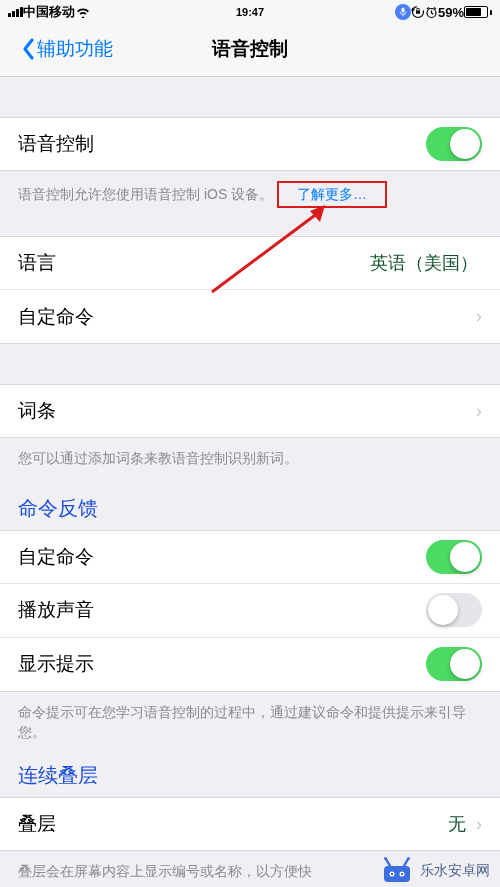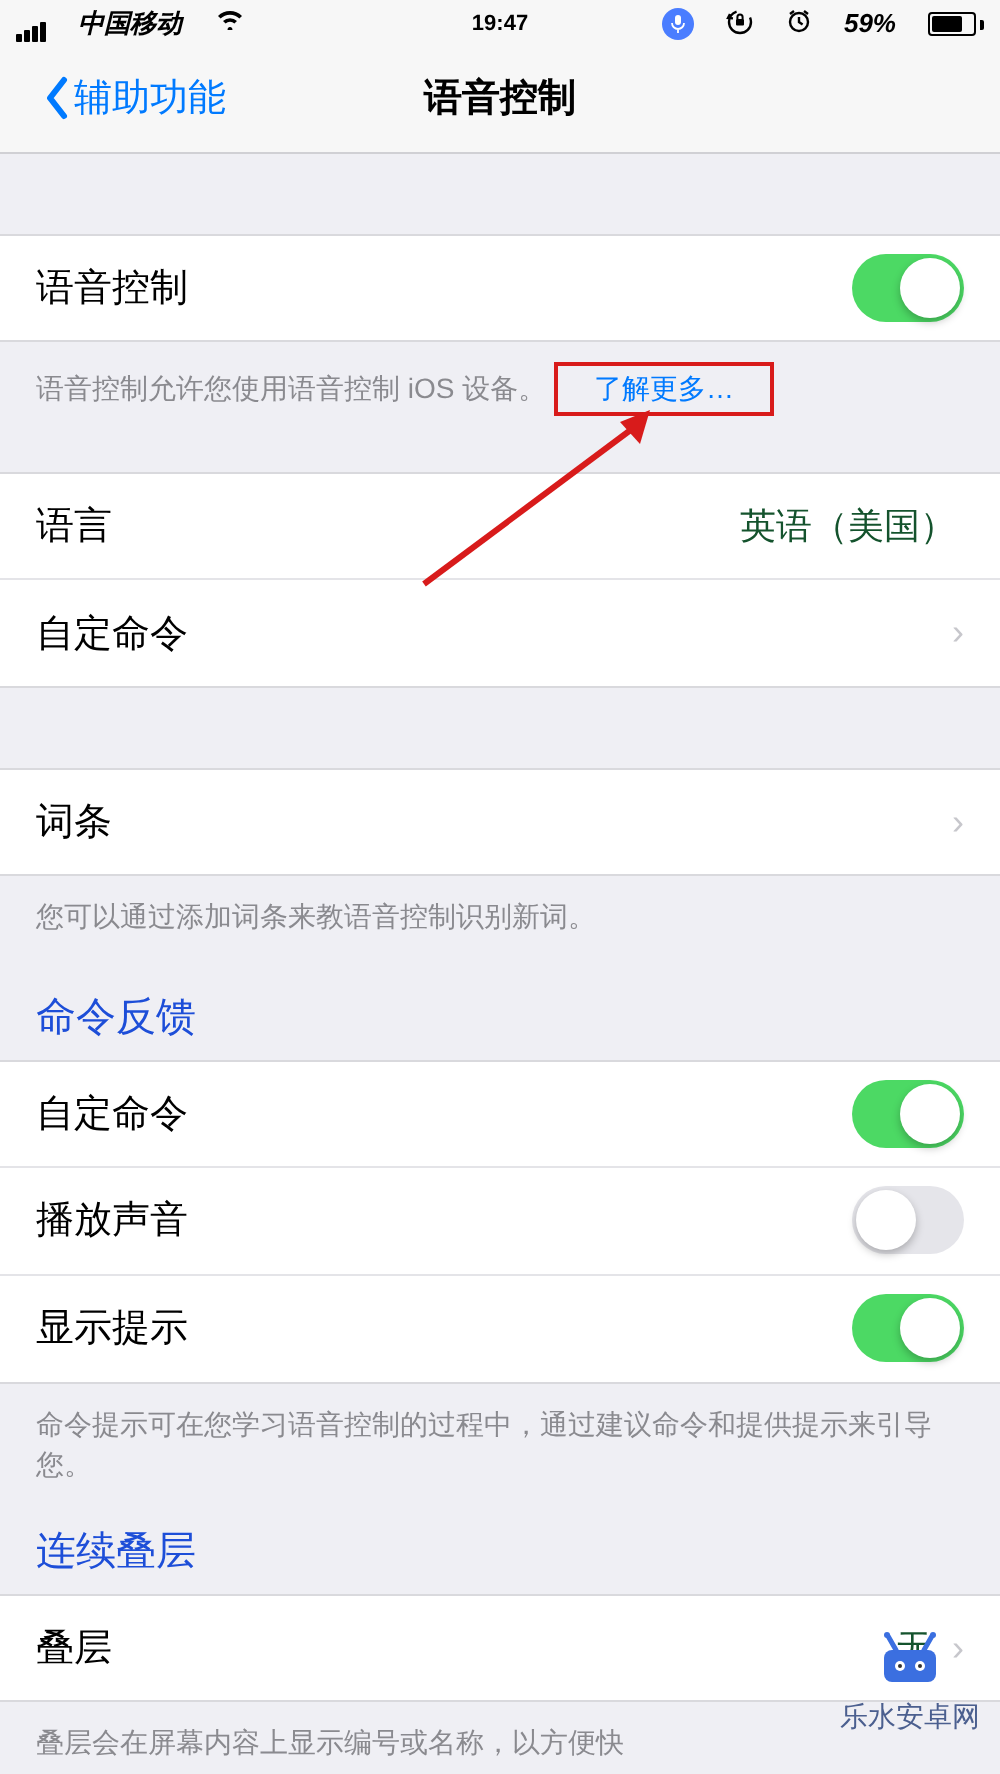--- a/index.html
+++ b/index.html
@@ -22,22 +22,22 @@
       align-items: center;
       justify-content: space-between;
       padding: 2px 8px 0;
       font-size: 13px;
       font-weight: 600;
       color: #000;
       background: #f7f7f7;
     }
     .status-left, .status-right {
       display: flex;
-      gap: 16px;
-      font-style: italic;
+      align-items: center;
+      gap: 0;
     }
     .status-center {
       position: absolute;
       left: 50%;
       transform: translateX(-50%);
       font-size: 11px;
       font-weight: 600;
     }
     .signal-bars {
       display: flex;
@@ -193,29 +193,28 @@
     
     .red-arrow {
       position: absolute;
       top: 202px;
       left: 192px;
       pointer-events: none;
     }
     
     .watermark {
       position: absolute;
-      bottom: 19px;
+      bottom: 2px;
       right: 10px;
       display: flex;
       align-items: center;
       gap: 6px;
       font-size: 14px;
       color: #4b5f8f;
       font-weight: 500;
-      flex-direction: column;
     }
     .watermark-logo {
       width: 34px;
       height: 28px;
       position: relative;
     }
   </style>
 </head>
 <body>
 

